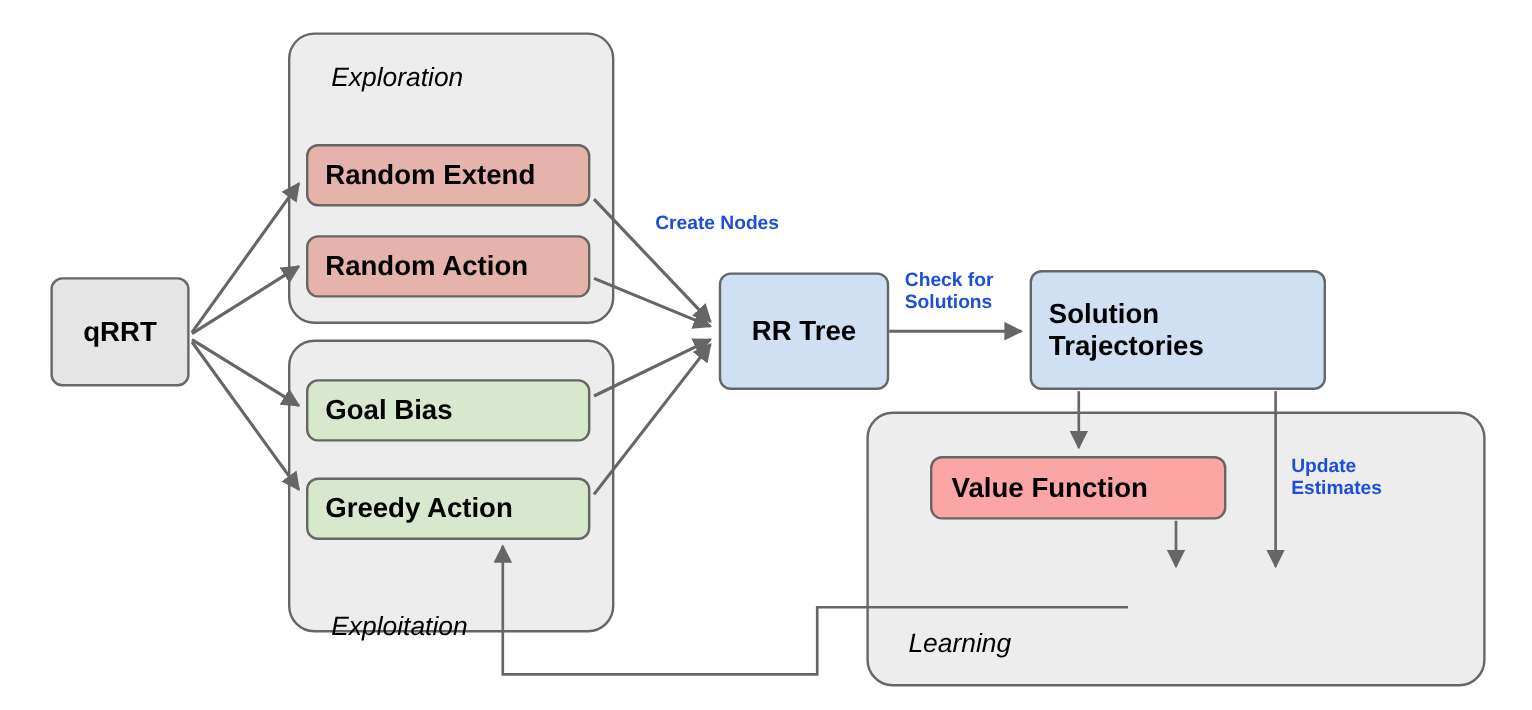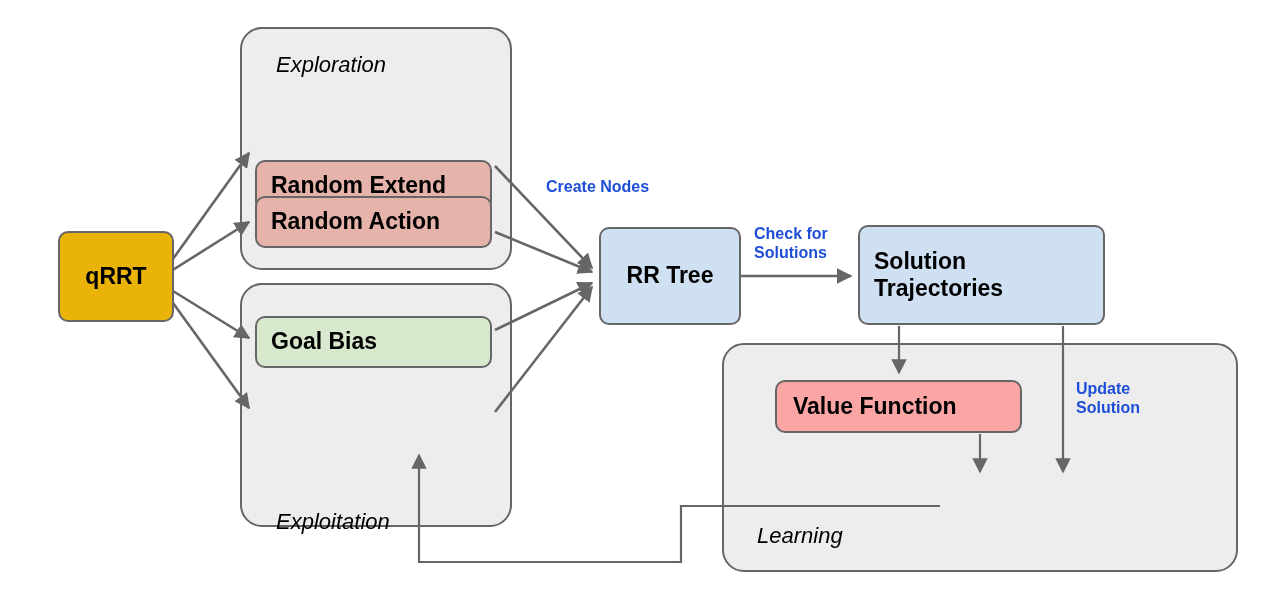--- a/index.html
+++ b/index.html
@@ -57,21 +57,21 @@
     color: #000000;
     white-space: nowrap;
   }
   .edge-label {
     position: absolute;
     font-weight: bold;
     color: #1d4ed8;
     white-space: pre-line;
     line-height: 1.2;
   }
-  .n-root   { background: #eab308; margin-left: 16px; }
+  .n-root   { background: #e5e5e5; }
   .n-red    { background: #e6b3aa; }
   .n-green  { background: #d7e8cd; }
   .n-blue   { background: #cfe0f2; }
   .n-orange { background: #fca5a5; }
 </style>
 </head>
 <body>
 
 <div id="diagram-canvas">
 
@@ -119,36 +119,37 @@
   </svg>
 
   <div class="group-label" style="left:276px; top:52px; font-size:22px;">Exploration</div>
 
   <div class="group-label" style="left:276px; top:509px; font-size:22px;">Exploitation</div>
 
   <div class="group-label" style="left:757px; top:523px; font-size:22px;">Learning</div>
 
   <div class="node n-root centered" style="left:42px; top:231px; width:116px; height:91px; font-size:23px;">qRRT</div>
 
-  <div class="node n-red" style="left:255px; top:120px; width:237px; height:52px; font-size:23px; padding-left:14px;margin-top:40px;">Random Extend</div>
+  <div class="node n-red" style="left:255px; top:120px; width:237px; height:52px; font-size:23px; padding-left:14px;">Random Extend</div>
 
   <div class="node n-red" style="left:255px; top:196px; width:237px; height:52px; font-size:23px; padding-left:14px;">Random Action</div>
 
   <div class="node n-green" style="left:255px; top:316px; width:237px; height:52px; font-size:23px; padding-left:14px;">Goal Bias</div>
 
+  <div class="node n-green" style="left:255px; top:398px; width:237px; height:52px; font-size:23px; padding-left:14px;">Greedy Action</div>
 
   <div class="node n-blue centered" style="left:599px; top:227px; width:142px; height:98px; font-size:23px;">RR Tree</div>
 
   <div class="node n-blue" style="left:858px; top:225px; width:247px; height:100px; font-size:23px; padding-left:14px;">Solution
 Trajectories</div>
 
   <div class="node n-orange" style="left:775px; top:380px; width:247px; height:53px; font-size:23px; padding-left:16px;">Value Function</div>
 
 
   <div class="edge-label" style="left:546px; top:177px; font-size:16px;">Create Nodes</div>
 
   <div class="edge-label" style="left:754px; top:224px; font-size:16px;">Check for
 Solutions</div>
 
   <div class="edge-label" style="left:1076px; top:379px; font-size:16px;">Update
-Solution</div>
+Estimates</div>
 
 </div>
 
 </body></html>

